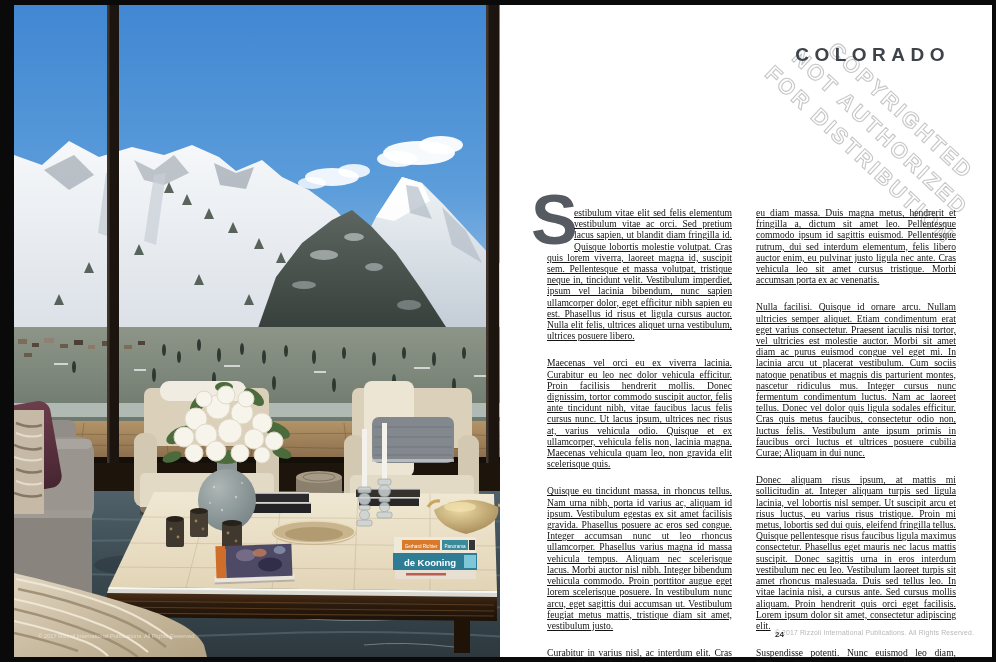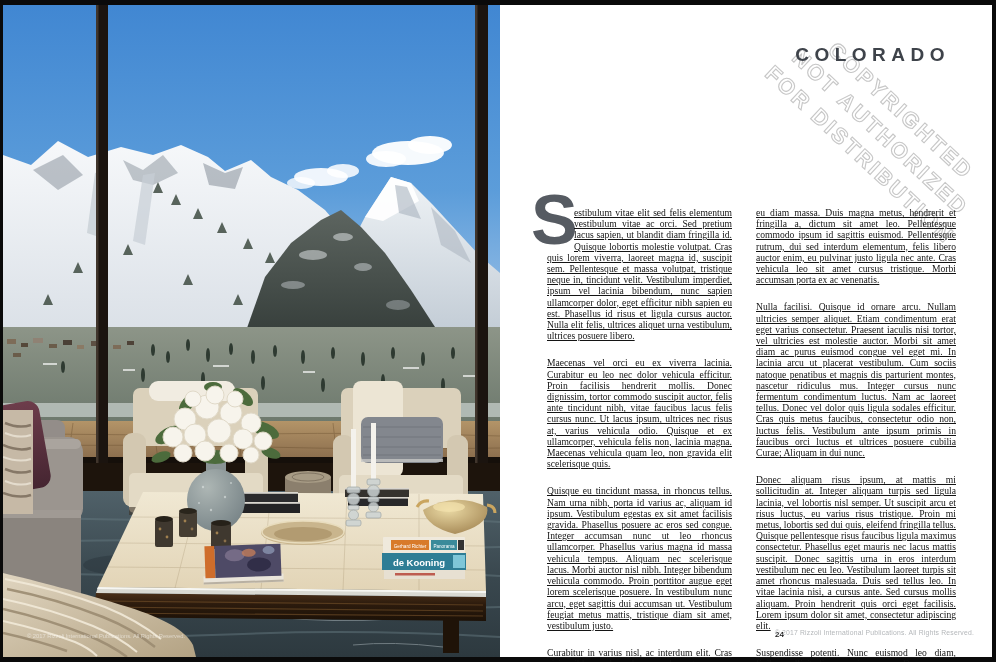--- a/index.html
+++ b/index.html
@@ -1,19 +1,19 @@
 <!DOCTYPE html>
 <html><head>
 <meta charset="utf-8">
 <style>
   html,body{margin:0;padding:0;}
   #stage{position:relative;width:1000px;height:662px;background:#0a0a0a;overflow:hidden;
          font-family:"Liberation Serif",serif;}
   
-  #photo{position:absolute;left:3px;top:5px;width:497px;height:652px;}
+  #photo{position:absolute;left:14px;top:5px;width:497px;height:652px;}
   #photo svg{display:block;}
   
   #page{position:absolute;left:500px;top:5px;width:492px;height:652px;background:#ffffff;}
   #outer-strip{position:absolute;left:996px;top:0;width:4px;height:662px;background:#ffffff;}
   .title{position:absolute;top:39px;right:42px;font-family:"Liberation Sans",sans-serif;
          font-weight:700;font-size:19px;letter-spacing:5.5px;color:#3e434a;z-index:3;}
   .watermark{position:absolute;left:380px;top:128px;transform:translate(-50%,-50%) rotate(43deg);
          font-family:"Liberation Sans",sans-serif;font-weight:700;font-size:22px;line-height:30px;
          letter-spacing:2.5px;text-align:center;white-space:nowrap;z-index:1;
          color:transparent;-webkit-text-stroke:1.1px #c7c7c7;}

